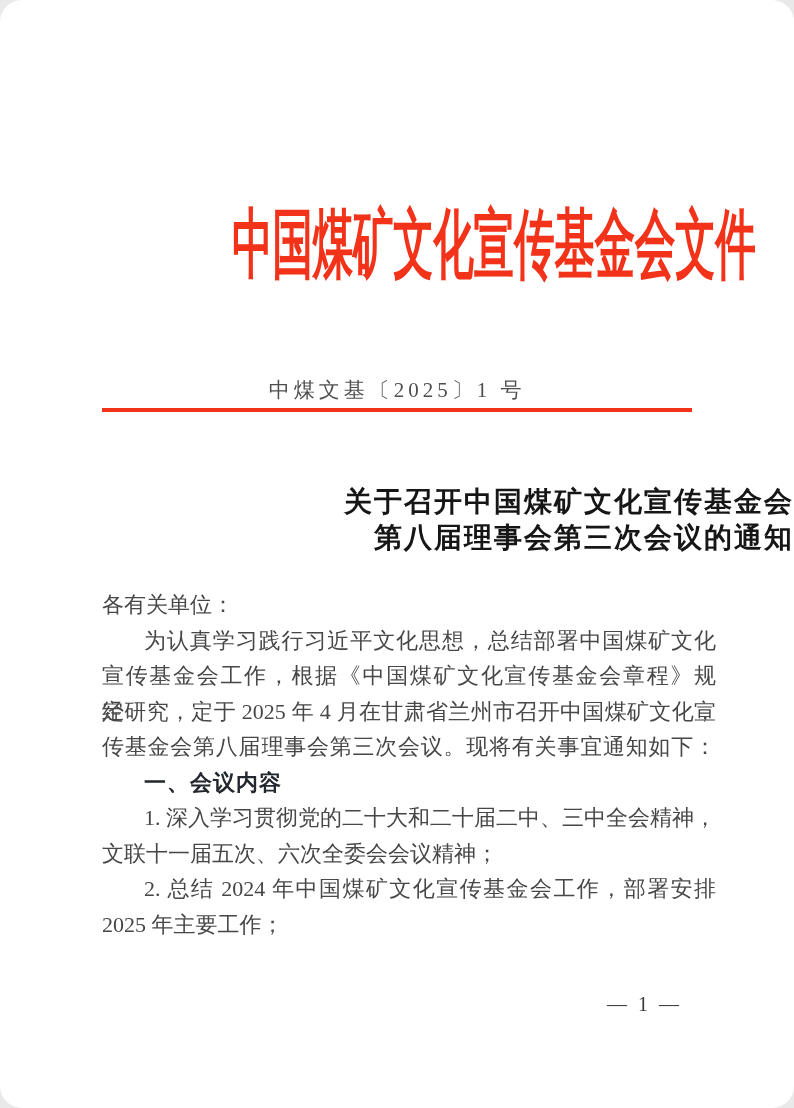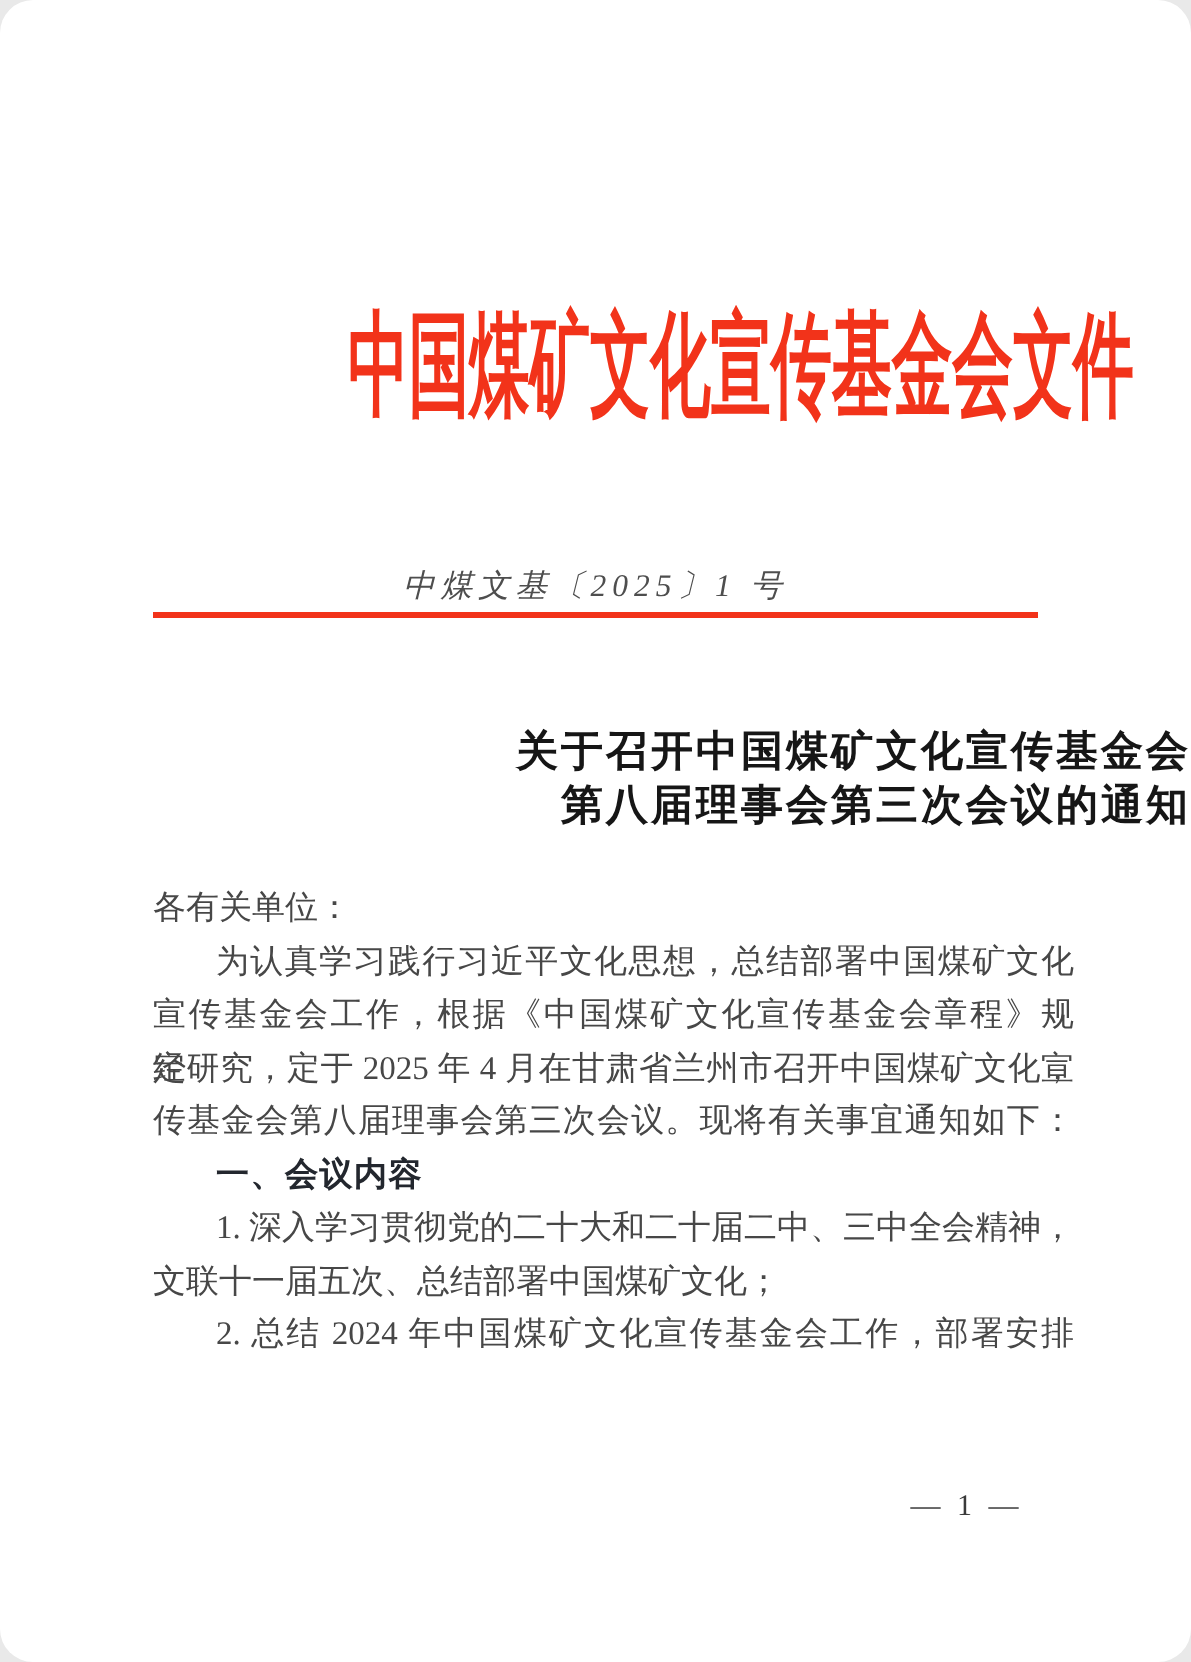--- a/index.html
+++ b/index.html
@@ -42,21 +42,20 @@
   .doc-number {
     position: absolute;
     top: 376px;
     left: 0;
     width: 100%;
     text-align: center;
     font-size: 21px;
     letter-spacing: 4px;
     color: var(--muted-text);
     font-family: "Liberation Serif", serif;
-    font-style: italic;
   }
   .red-line {
     position: absolute;
     top: 408px;
     left: 102px;
     width: 590px;
     height: 4px;
     background: var(--accent-red);
   }
   .title-block {
@@ -127,19 +126,20 @@
   </div>
 
   <div class="body-block">
     <div class="line">各有关单位：</div>
     <div class="line indent fill">为认真学习践行习近平文化思想，总结部署中国煤矿文化</div>
     <div class="line fill">宣传基金会工作，根据《中国煤矿文化宣传基金会章程》规定，</div>
     <div class="line fill">经研究，定于 2025 年 4 月在甘肃省兰州市召开中国煤矿文化宣</div>
     <div class="line fill">传基金会第八届理事会第三次会议。现将有关事宜通知如下：</div>
     <div class="line indent heading">一、会议内容</div>
     <div class="line indent fill">1. 深入学习贯彻党的二十大和二十届二中、三中全会精神，</div>
-    <div class="line">文联十一届五次、总结部署中国煤矿文化；</div>
+    <div class="line">文联十一届五次、六次全委会会议精神；</div>
     <div class="line indent fill">2. 总结 2024 年中国煤矿文化宣传基金会工作，部署安排</div>
+    <div class="line">2025 年主要工作；</div>
   </div>
 
   <div class="page-number">— 1 —</div>
 
 </div>
 
 </body></html>

